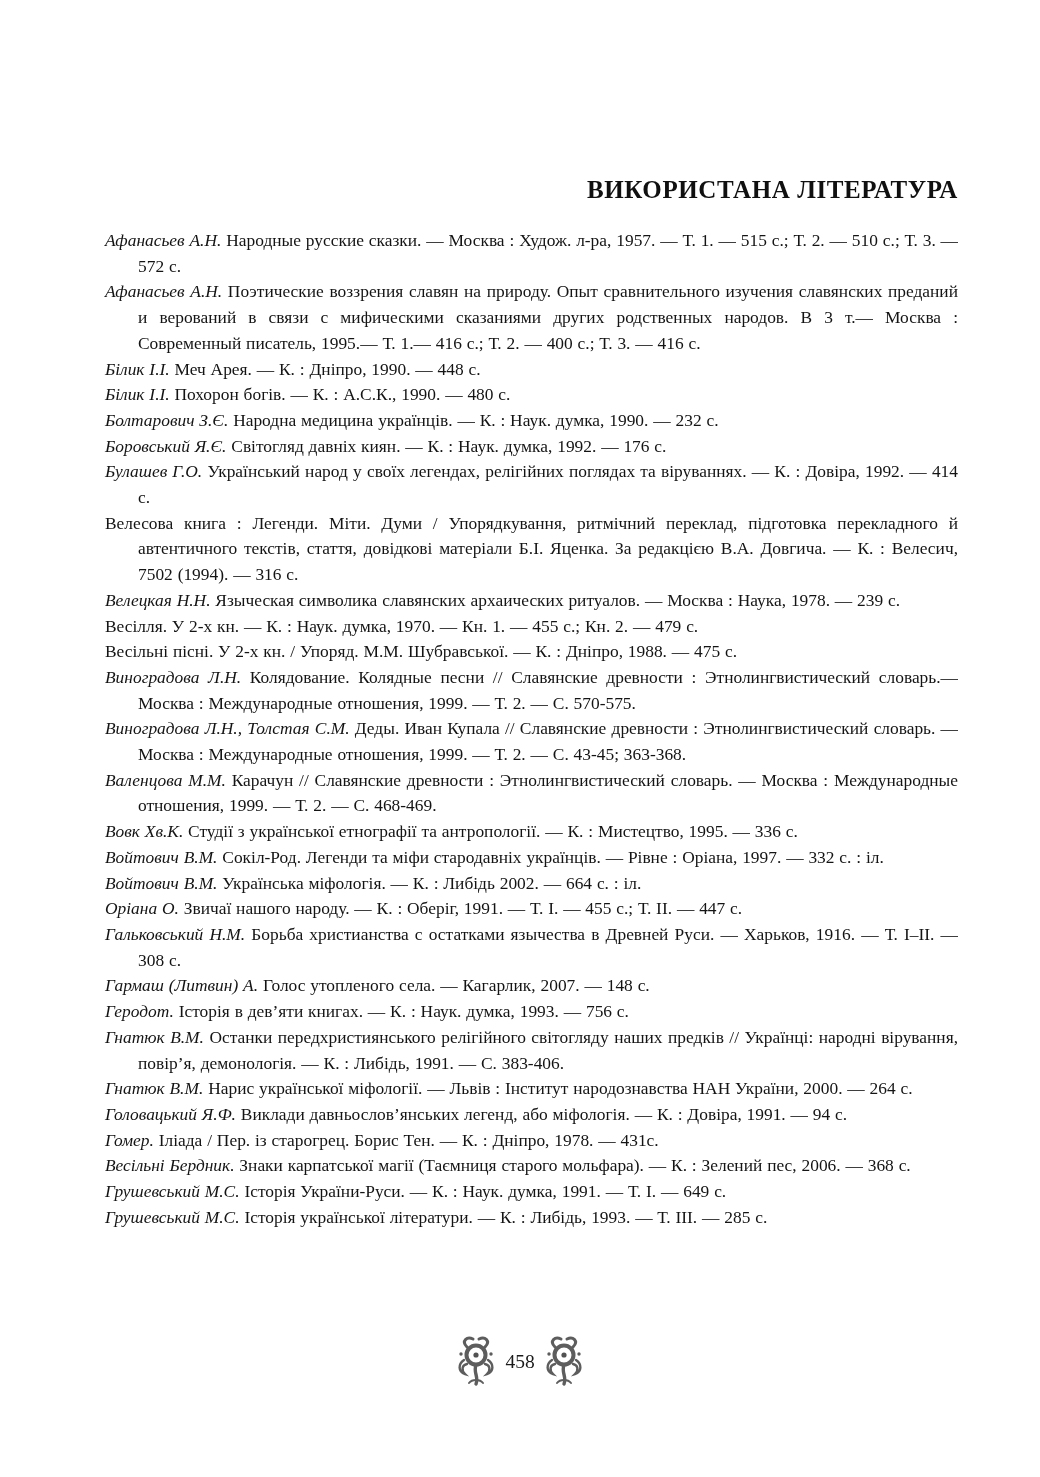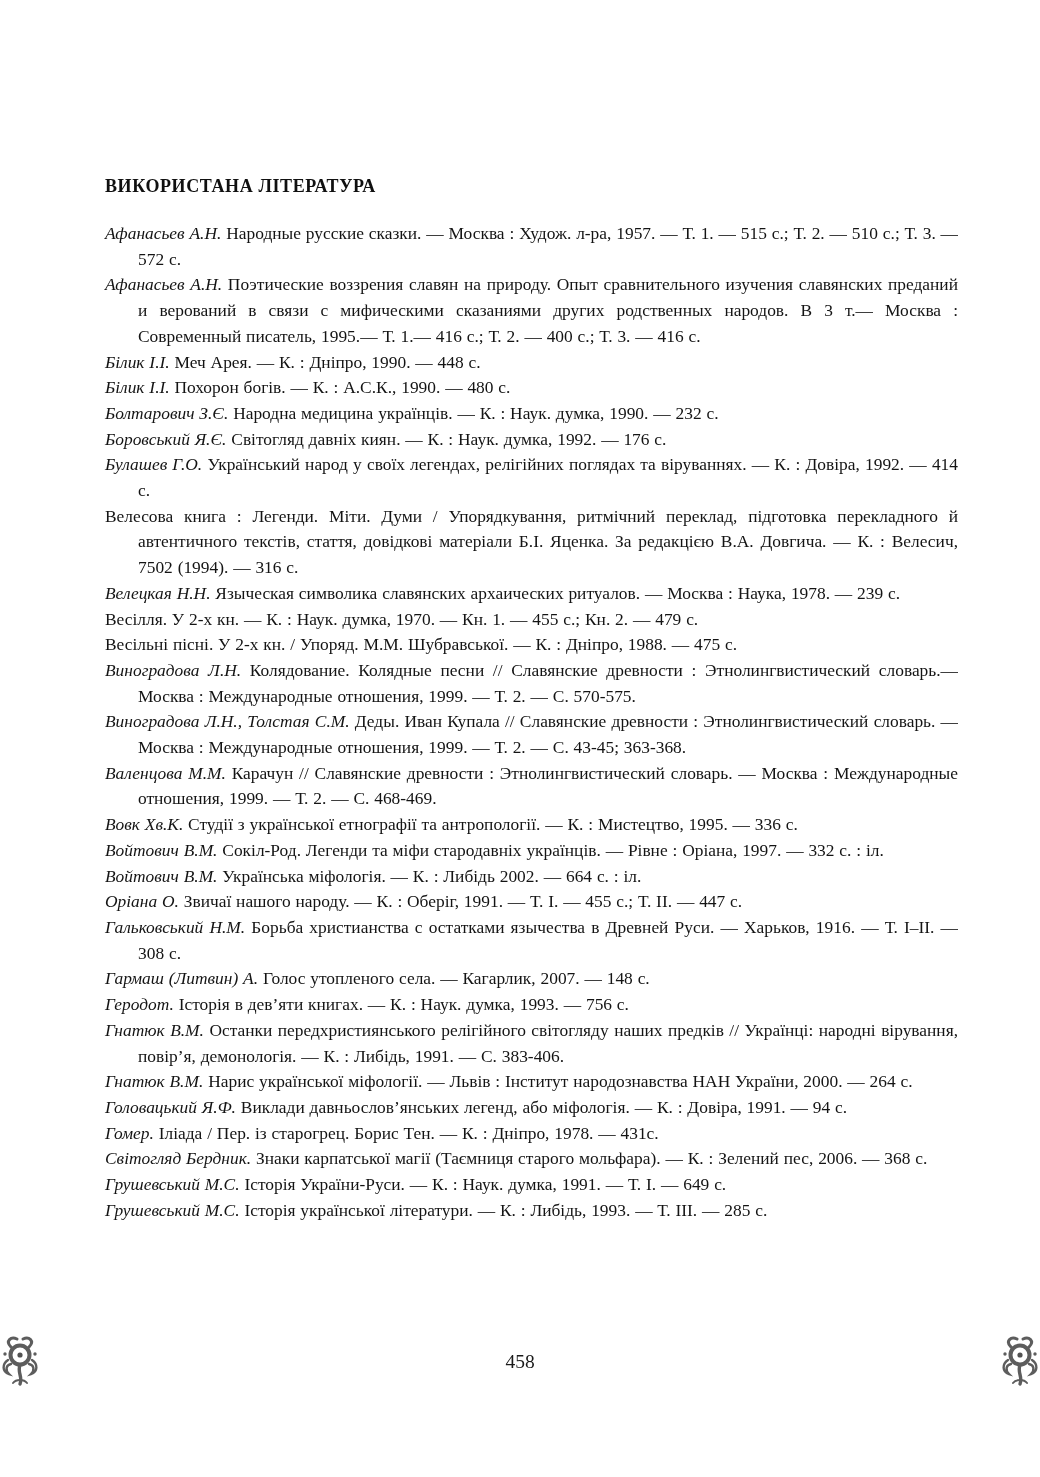--- a/index.html
+++ b/index.html
@@ -13,22 +13,22 @@
     overflow: hidden;
     font-family: "Liberation Serif", "DejaVu Serif", serif;
     color: #141414;
     position: relative;
   }
   .page-content {
     padding: 176px 82px 0 105px;
   }
   .page-title {
     margin: 0 0 24px 0;
-    text-align: left;
-    font-size: 18px;
+    text-align: right;
+    font-size: 25px;
     font-weight: bold;
     letter-spacing: 0.6px;
     color: #101010;
     font-family: "Liberation Serif", "DejaVu Serif", serif;
   }
   .bib-list {
     margin: 0;
     padding: 0;
   }
   .entry {
@@ -41,21 +41,21 @@
     word-spacing: 0.5px;
   }
   .entry i {
   }
   .page-footer {
     position: absolute;
     left: 0;
     right: 0;
     top: 1334px;
     display: flex;
-    justify-content: space-between;
+    justify-content: center;
     align-items: center;
     gap: 8px;
   }
   .page-number {
     font-size: 19.5px;
     color: #1a1a1a;
     padding: 0 1px;
   }
   .ornament {
     display: block;
@@ -87,21 +87,21 @@
       <p class="entry"><i>Войтович В.М.</i> Сокіл-Род. Легенди та міфи стародавніх українців. — Рівне : Оріана, 1997. — 332 с. : іл.</p>
       <p class="entry"><i>Войтович В.М.</i> Українська міфологія. — К. : Либідь 2002. — 664 с. : іл.</p>
       <p class="entry"><i>Оріана О.</i> Звичаї нашого народу. — К. : Оберіг, 1991. — Т. I. — 455 с.; Т. II. — 447 с.</p>
       <p class="entry"><i>Гальковський Н.М.</i> Борьба христианства с остатками язычества в Древней Руси. — Харьков, 1916. — Т. I–II. — 308 с.</p>
       <p class="entry"><i>Гармаш (Литвин) А.</i> Голос утопленого села. — Кагарлик, 2007. — 148 с.</p>
       <p class="entry"><i>Геродот.</i> Історія в дев’яти книгах. — К. : Наук. думка, 1993. — 756 с.</p>
       <p class="entry"><i>Гнатюк В.М.</i> Останки передхристиянського релігійного світогляду наших предків // Українці: народні вірування, повір’я, демонологія. — К. : Либідь, 1991. — С. 383-406.</p>
       <p class="entry"><i>Гнатюк В.М.</i> Нарис української міфології. — Львів : Інститут народознавства НАН України, 2000. — 264 с.</p>
       <p class="entry"><i>Головацький Я.Ф.</i> Виклади давньослов’янських легенд, або міфологія. — К. : Довіра, 1991. — 94 с.</p>
       <p class="entry"><i>Гомер.</i> Іліада / Пер. із старогрец. Борис Тен. — К. : Дніпро, 1978. — 431с.</p>
-      <p class="entry"><i>Світогляд Бердник.</i> Знаки карпатської магії (Таємниця старого мольфара). — К. : Зелений пес, 2006. — 368 с.</p>
+      <p class="entry"><i>Весільні Бердник.</i> Знаки карпатської магії (Таємниця старого мольфара). — К. : Зелений пес, 2006. — 368 с.</p>
       <p class="entry"><i>Грушевський М.С.</i> Історія України-Руси. — К. : Наук. думка, 1991. — Т. I. — 649 с.</p>
       <p class="entry"><i>Грушевський М.С.</i> Історія української літератури. — К. : Либідь, 1993. — Т. III. — 285 с.</p>
     </div>
 </div>
 
 <div class="page-footer">
   <svg class="ornament" width="40" height="56" viewBox="0 0 40 56" aria-hidden="true">
     <g fill="none" stroke="#3a3a3a" stroke-linecap="round">
       <circle cx="20" cy="21" r="9.5" stroke-width="4"></circle>
       <circle cx="20" cy="21" r="2.6" fill="#2b2b2b" stroke="none"></circle>

